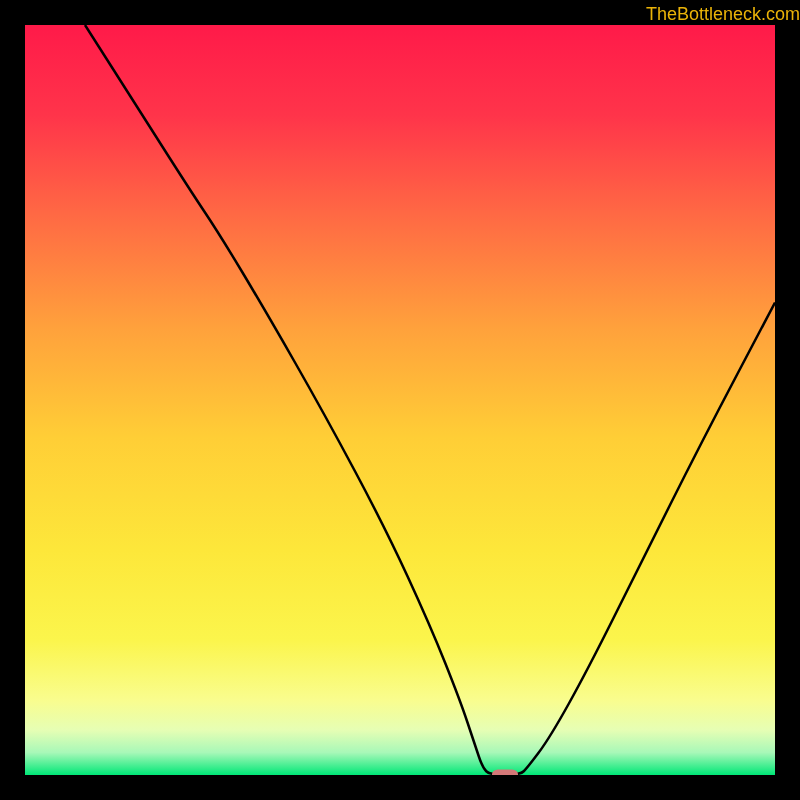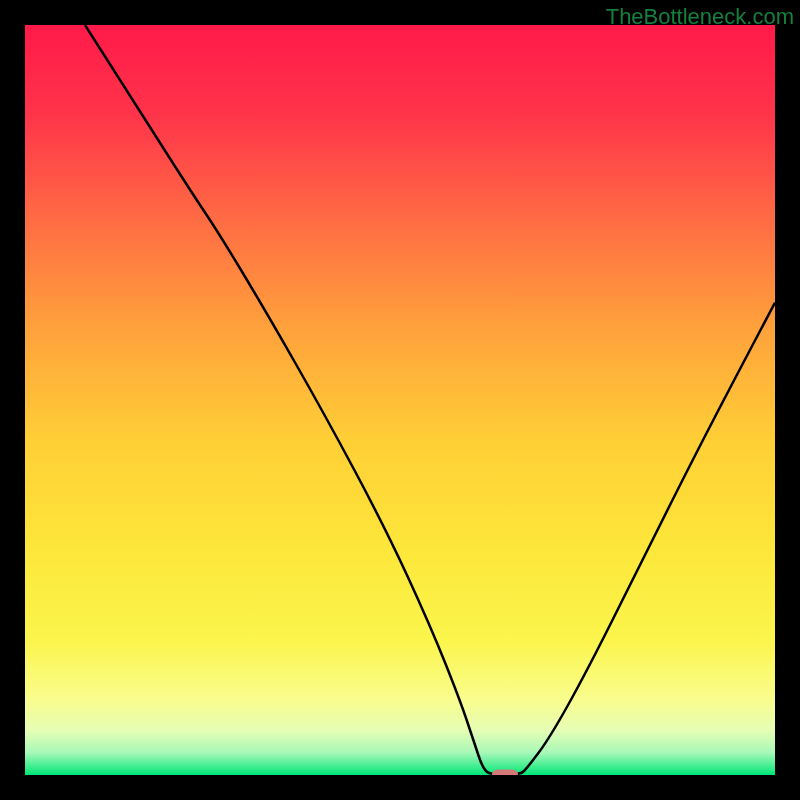--- a/index.html
+++ b/index.html
@@ -7,23 +7,23 @@
     padding: 0;
     width: 800px;
     height: 800px;
     background: #000000;
     position: relative;
     font-family: Arial, sans-serif;
   }
   .watermark {
     position: absolute;
     top: 4px;
-    right: 6px;
-    color: #15803d;
-    font-size: 22px;
+    right: 0;
+    color: #eab308;
+    font-size: 18px;
     font-weight: normal;
     z-index: 10;
   }
   .chart-area {
     position: absolute;
     left: 25px;
     top: 25px;
     width: 750px;
     height: 750px;
   }

